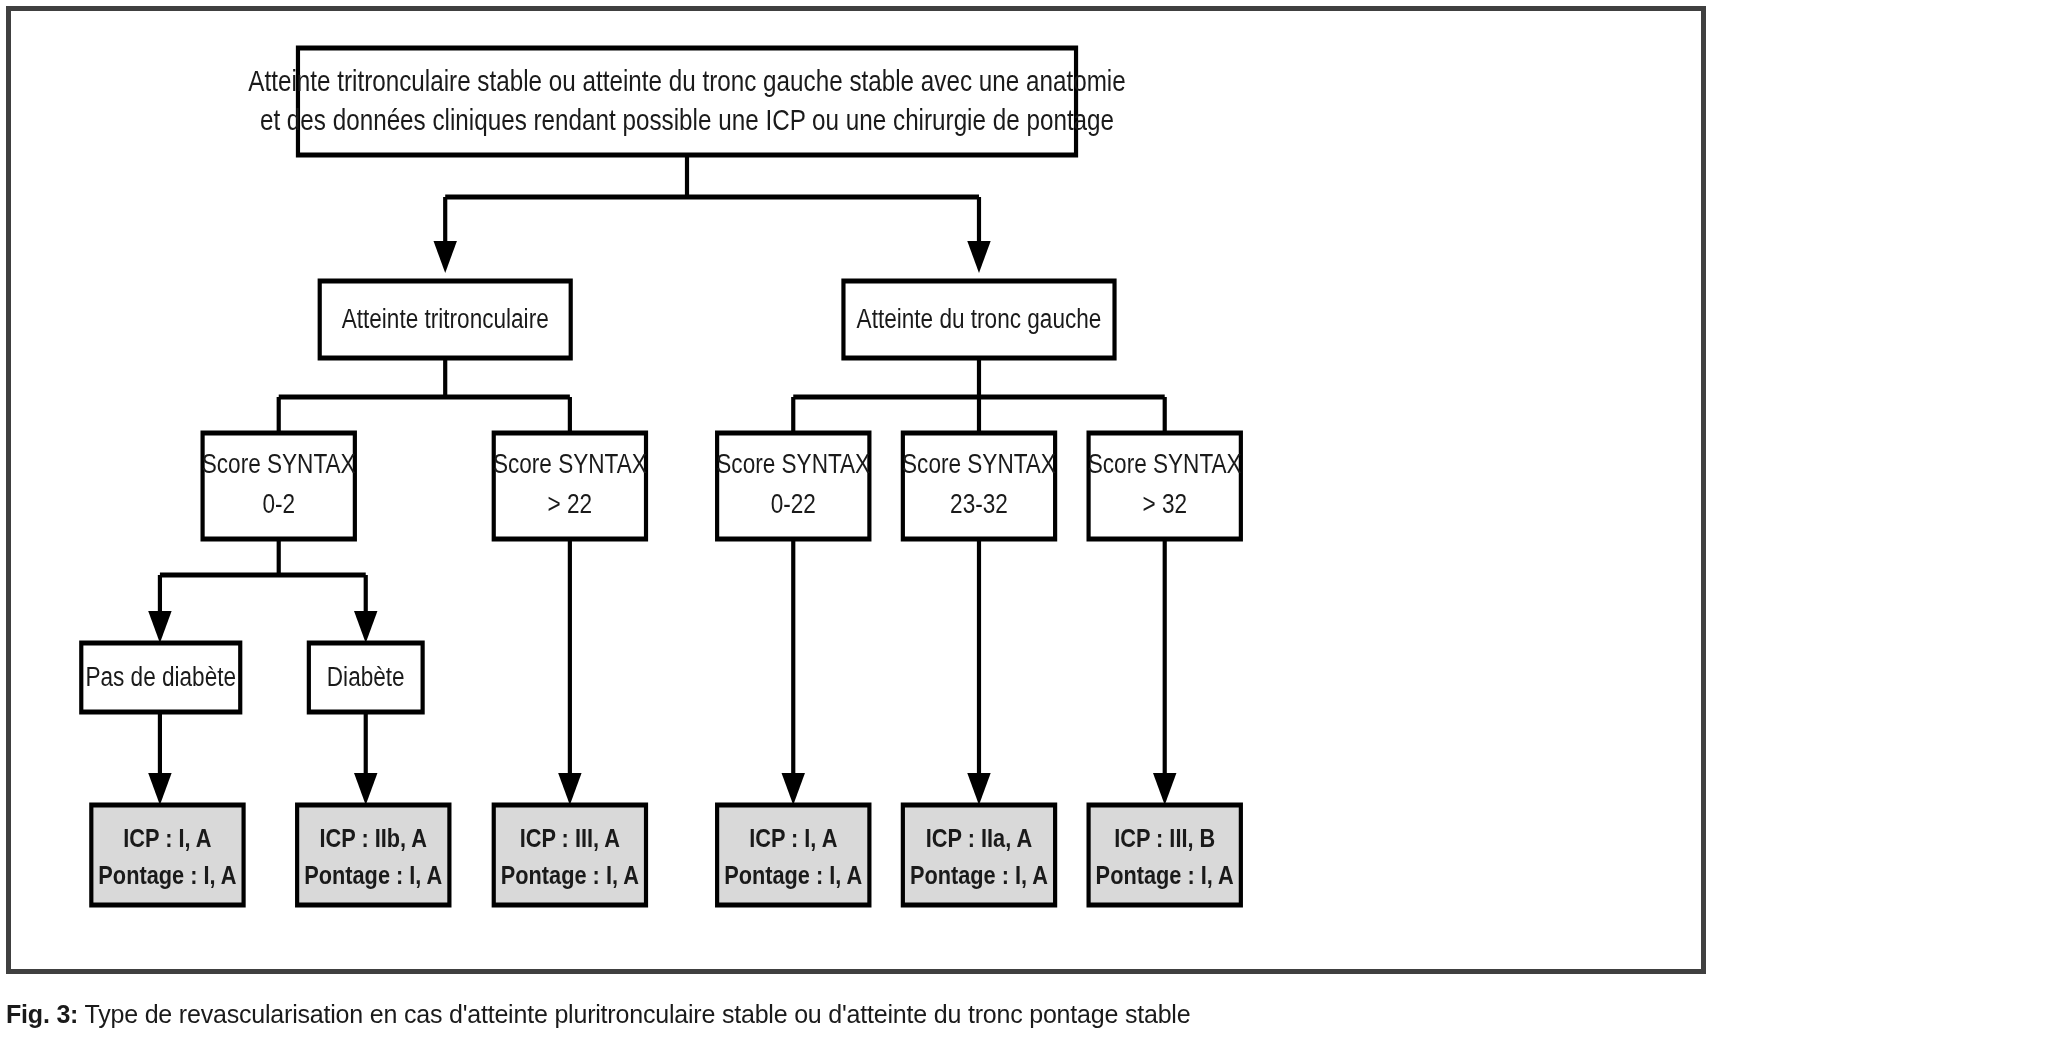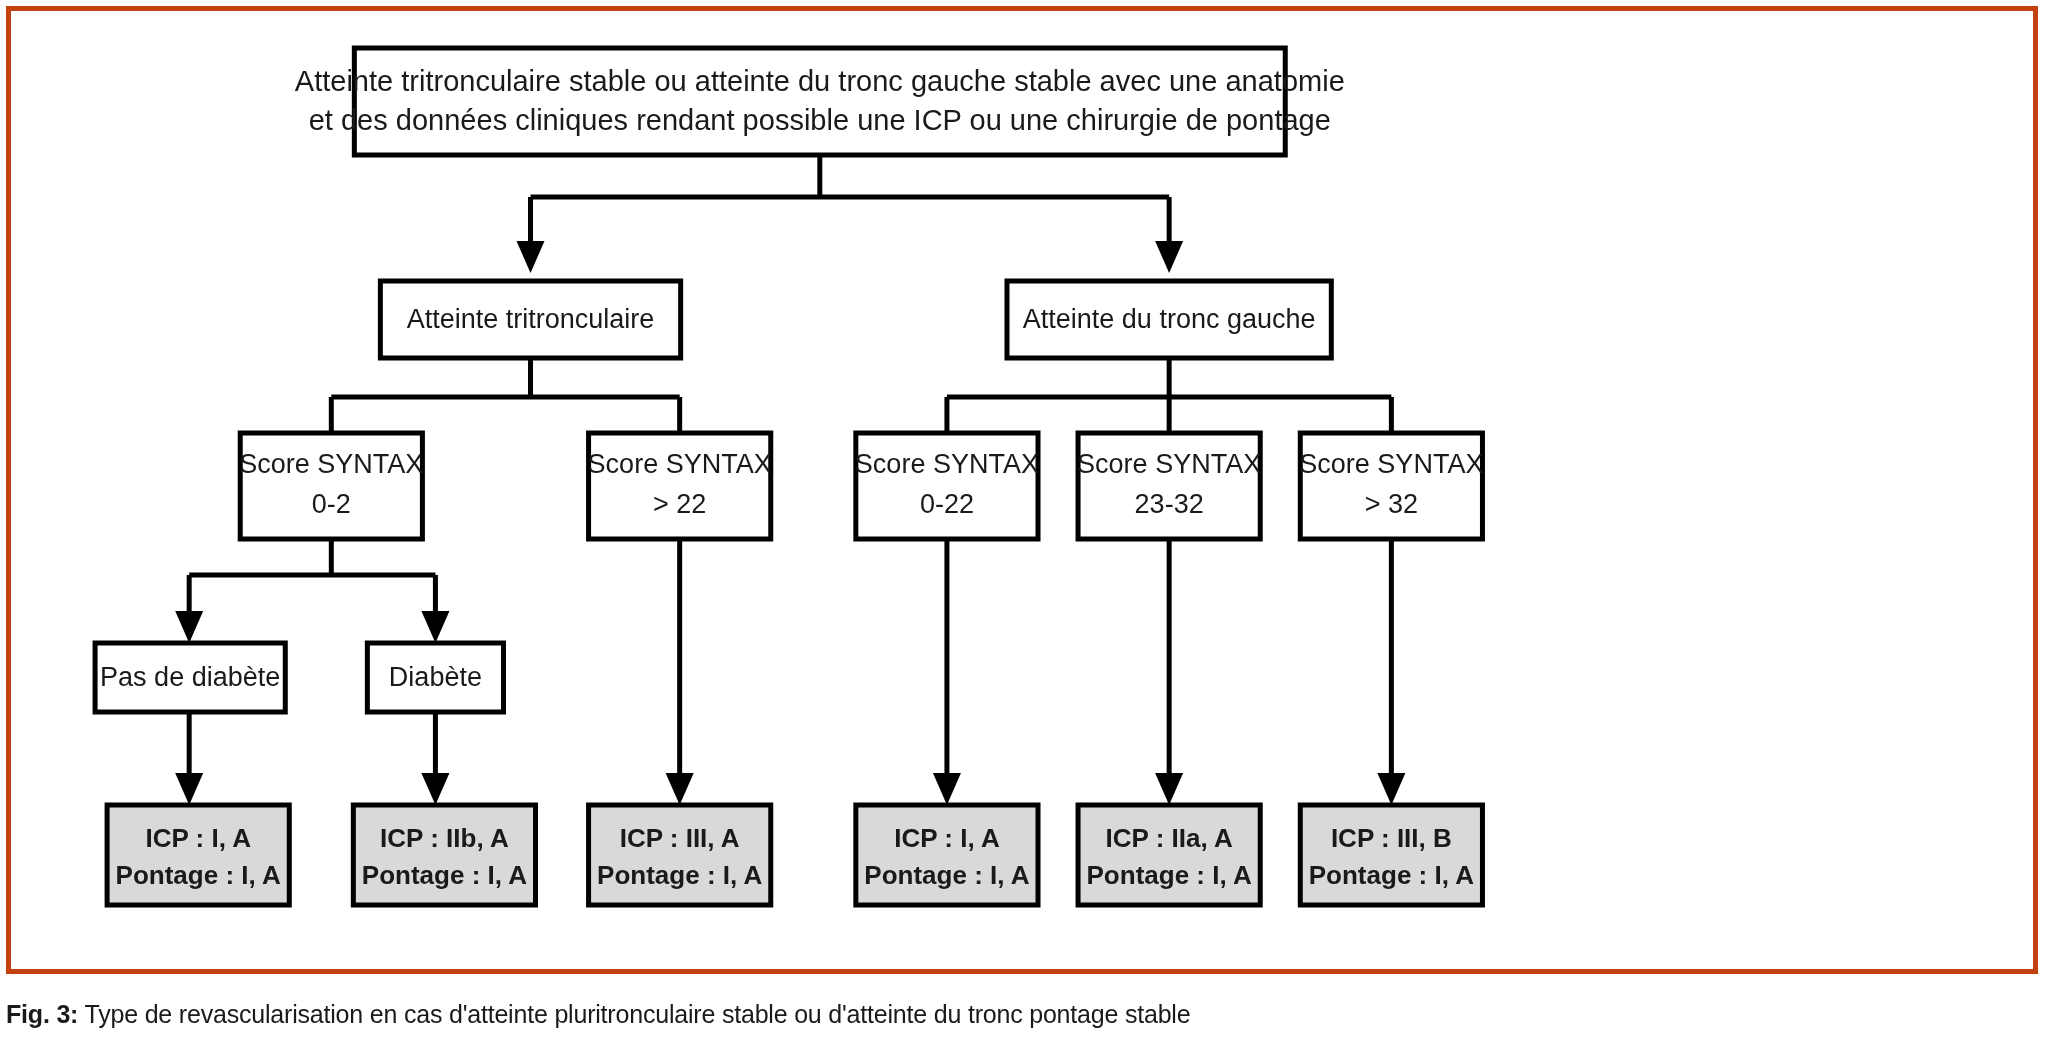--- a/index.html
+++ b/index.html
@@ -12,24 +12,24 @@
     height: 1057px;
     font-family: "Liberation Sans", sans-serif;
     position: relative;
     overflow: hidden;
   }
 
   #figure-panel {
     position: absolute;
     left: 6px;
     top: 6px;
-    width: 2032px;
+    width: 1700px;
     height: 968px;
     box-sizing: border-box;
-    border: 5px solid #c2410c;
+    border: 5px solid #404040;
     background: #ffffff;
   }
 
   #flow-svg {
     display: block;
     width: 100%;
     height: 100%;
   }
 
   .node-rect {

